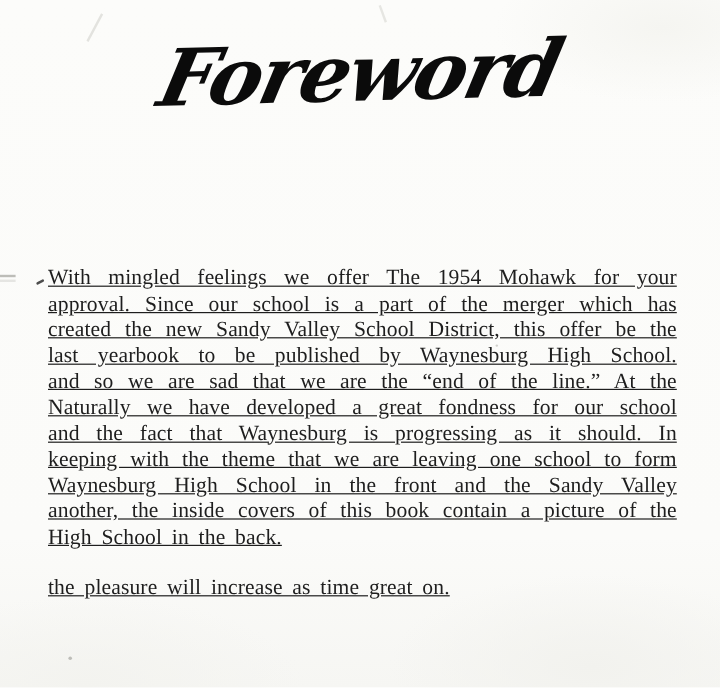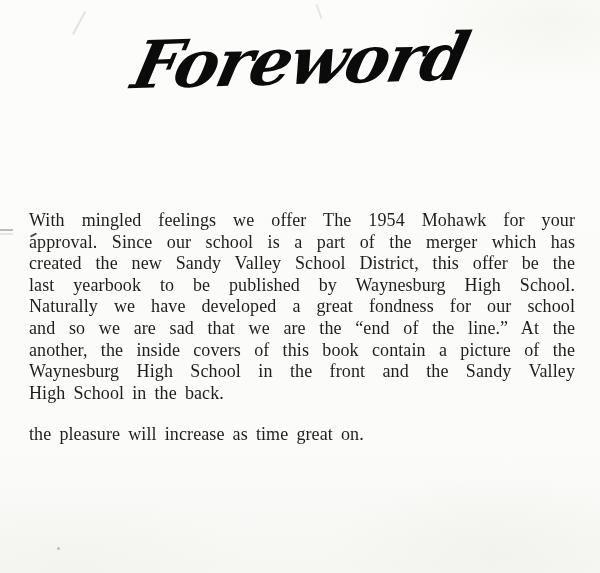--- a/index.html
+++ b/index.html
@@ -38,21 +38,21 @@
 
   
   .body-text {
     position: absolute;
     left: 28px; top: 209px; width: 548px;
     font-size: 18px;
     line-height: 21.6px;
     letter-spacing: 0.1px;
     color: #1e1e1e;
   }
-  .para { margin: 1px; padding: 0; }
+  .para { margin: 12px; padding: 0; text-decoration: underline; }
   .para + .para { margin-top: 20px; }
   .line {
     text-align: justify;
     text-align-last: justify;
   }
   .line.last {
     text-align: center;
     text-align-last: left;
     word-spacing: 3.5px;
   }
@@ -74,24 +74,26 @@
   <div class="title-row">
     <span class="title">Foreword</span>
   </div>
 
   <div class="body-text">
     <div class="para">
       <div class="line">With mingled feelings we offer The 1954 Mohawk for your</div>
       <div class="line">approval. Since our school is a part of the merger which has</div>
       <div class="line">created the new Sandy Valley School District, this offer be the</div>
       <div class="line">last yearbook to be published by Waynesburg High School.</div>
+      <div class="line">and so we are sad that we are the “end of the line.” At the</div>
       <div class="line">Naturally we have developed a great fondness for our school</div>
-      <div class="line">and so we are sad that we are the “end of the line.” At the</div>
+      <div class="line">and the fact that Waynesburg is progressing as it should. In</div>
+      <div class="line">keeping with the theme that we are leaving one school to form</div>
+      <div class="line">Waynesburg High School in the front and the Sandy Valley</div>
       <div class="line">another, the inside covers of this book contain a picture of the</div>
-      <div class="line">Waynesburg High School in the front and the Sandy Valley</div>
       <div class="line last">High School in the back.</div>
     </div>
     <div class="para">
       <div class="line last">the pleasure will increase as time great on.</div>
     </div>
   </div>
 
   <div class="artifact scratch-1"></div>
   <div class="artifact scratch-2"></div>
   <div class="artifact edge-dash"></div>

